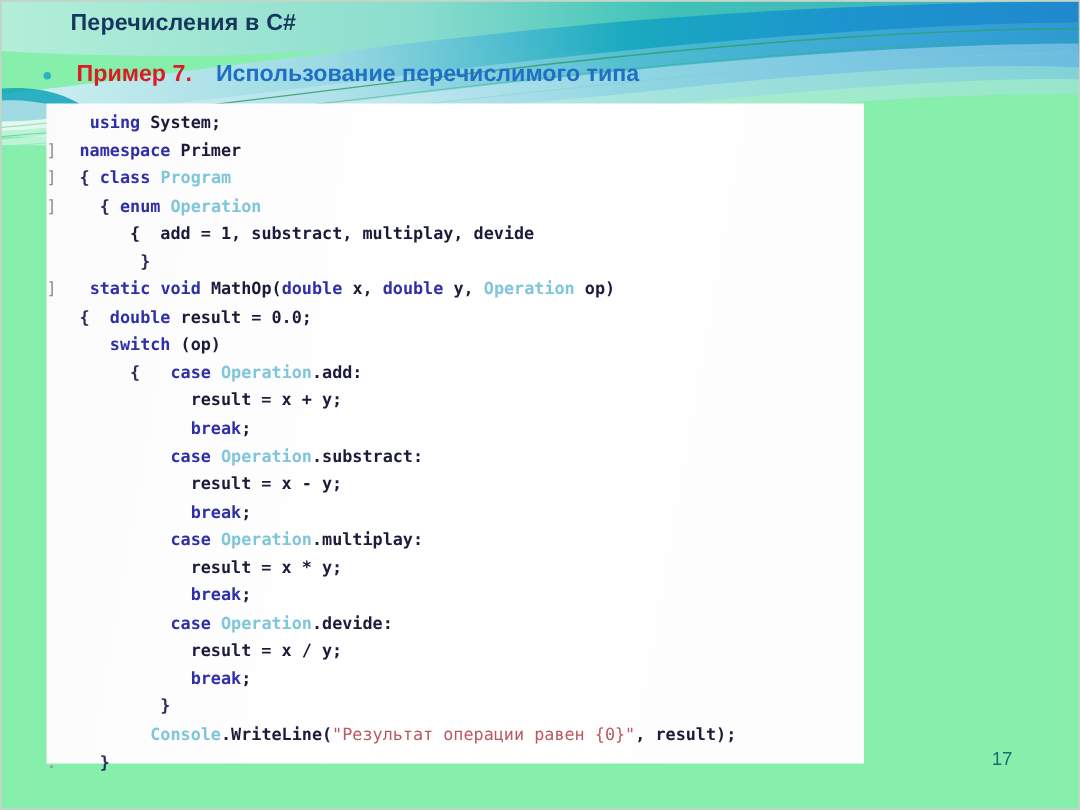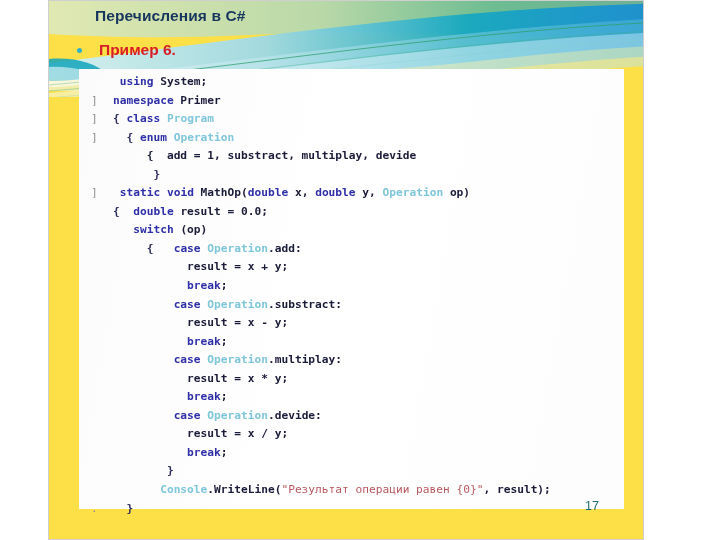--- a/index.html
+++ b/index.html
@@ -6,27 +6,26 @@
     margin: 0;
     padding: 0;
     background: #ffffff;
   }
   body {
     font-family: "Liberation Sans", sans-serif;
   }
 
   #slide {
     position: relative;
-    width: 596px;
+    width: 720px;
     height: 540px;
     overflow: hidden;
-    background: #fde047;
+    background: #86efac;
     border: 1px solid #cfcfcf;
     box-sizing: border-box;
-    margin-left: 48px;
   }
 
   
   #header-art {
     position: absolute;
     left: 0; top: 0;
     width: 720px;
     height: 96px;
     overflow: hidden;
     pointer-events: none;
@@ -81,21 +80,21 @@
     position: absolute;
     left: 30px;
     top: 68px;
     width: 545px;
     height: 440px;
     background: linear-gradient(100deg,#fbfbfb 0%,#ffffff 45%,#fdfdfd 100%);
     z-index: 4;
   }
   #code-lines {
     position: absolute;
-    left: 12px;
+    left: 0;
     top: 4px;
     width: 100%;
     font-family: "DejaVu Sans Mono", monospace;
     font-size: 11.2px;
     line-height: 18.55px;
     white-space: pre;
   }
   .cl {
     height: 18.55px;
     white-space: pre;
@@ -176,21 +175,22 @@
 
       <path d="M0,58 C26,56 46,62 60,74 C40,78 16,80 0,80 Z" fill="#12a3bb" opacity="0.85"></path>
       <path d="M0,66 C24,65 42,70 56,80 C36,84 14,86 0,86 Z" fill="#ffffff" opacity="0.55"></path>
     </svg>
   </div>
 
   <div id="title">Перечисления в  C#</div>
 
   <div id="bullet-row">
     <span id="bullet-dot"></span>
-    <span class="bullet-red">Пример 6.</span>
+    <span class="bullet-red">Пример 7.</span>
+    <span class="bullet-blue">Использование перечислимого типа</span>
   </div>
 
   <div id="code-block">
     <div id="code-lines"><div class="cl"><span class="gutter"></span><span> </span><span class="kw">using</span><span class="pln"> System;</span></div><div class="cl"><span class="gutter">]</span><span></span><span class="kw">namespace</span><span class="pln"> Primer</span></div><div class="cl"><span class="gutter">]</span><span></span><span class="brc">{ </span><span class="kw">class</span><span class="pln"> </span><span class="typ">Program</span></div><div class="cl"><span class="gutter">]</span><span>  </span><span class="brc">{ </span><span class="kw">enum</span><span class="pln"> </span><span class="typ">Operation</span></div><div class="cl"><span class="gutter"></span><span>     </span><span class="pln">{  add = </span><span class="num">1</span><span class="pln">, substract, multiplay, devide</span></div><div class="cl"><span class="gutter"></span><span>      </span><span class="brc">}</span></div><div class="cl"><span class="gutter">]</span><span> </span><span class="kw">static</span><span class="pln"> </span><span class="kw">void</span><span class="pln"> MathOp(</span><span class="kw">double</span><span class="pln"> x, </span><span class="kw">double</span><span class="pln"> y, </span><span class="typ">Operation</span><span class="pln"> op)</span></div><div class="cl"><span class="gutter"></span><span></span><span class="brc">{  </span><span class="kw">double</span><span class="pln"> result = </span><span class="num">0.0</span><span class="pln">;</span></div><div class="cl"><span class="gutter"></span><span>   </span><span class="kw">switch</span><span class="pln"> (op)</span></div><div class="cl"><span class="gutter"></span><span>     </span><span class="brc">{   </span><span class="kw">case</span><span class="pln"> </span><span class="typ">Operation</span><span class="pln">.add:</span></div><div class="cl"><span class="gutter"></span><span>           </span><span class="pln">result = x + y;</span></div><div class="cl"><span class="gutter"></span><span>           </span><span class="kw">break</span><span class="pln">;</span></div><div class="cl"><span class="gutter"></span><span>         </span><span class="kw">case</span><span class="pln"> </span><span class="typ">Operation</span><span class="pln">.substract:</span></div><div class="cl"><span class="gutter"></span><span>           </span><span class="pln">result = x - y;</span></div><div class="cl"><span class="gutter"></span><span>           </span><span class="kw">break</span><span class="pln">;</span></div><div class="cl"><span class="gutter"></span><span>         </span><span class="kw">case</span><span class="pln"> </span><span class="typ">Operation</span><span class="pln">.multiplay:</span></div><div class="cl"><span class="gutter"></span><span>           </span><span class="pln">result = x * y;</span></div><div class="cl"><span class="gutter"></span><span>           </span><span class="kw">break</span><span class="pln">;</span></div><div class="cl"><span class="gutter"></span><span>         </span><span class="kw">case</span><span class="pln"> </span><span class="typ">Operation</span><span class="pln">.devide:</span></div><div class="cl"><span class="gutter"></span><span>           </span><span class="pln">result = x / y;</span></div><div class="cl"><span class="gutter"></span><span>           </span><span class="kw">break</span><span class="pln">;</span></div><div class="cl"><span class="gutter"></span><span>        </span><span class="brc">}</span></div><div class="cl"><span class="gutter"></span><span>       </span><span class="typ">Console</span><span class="pln">.WriteLine(</span><span class="str">"Результат операции равен {0}"</span><span class="pln">, result);</span></div><div class="cl"><span class="gutter">.</span><span>  </span><span class="brc">}</span></div></div>
   </div>
 
   <div id="page-number">17</div>
 
 </div>
 

